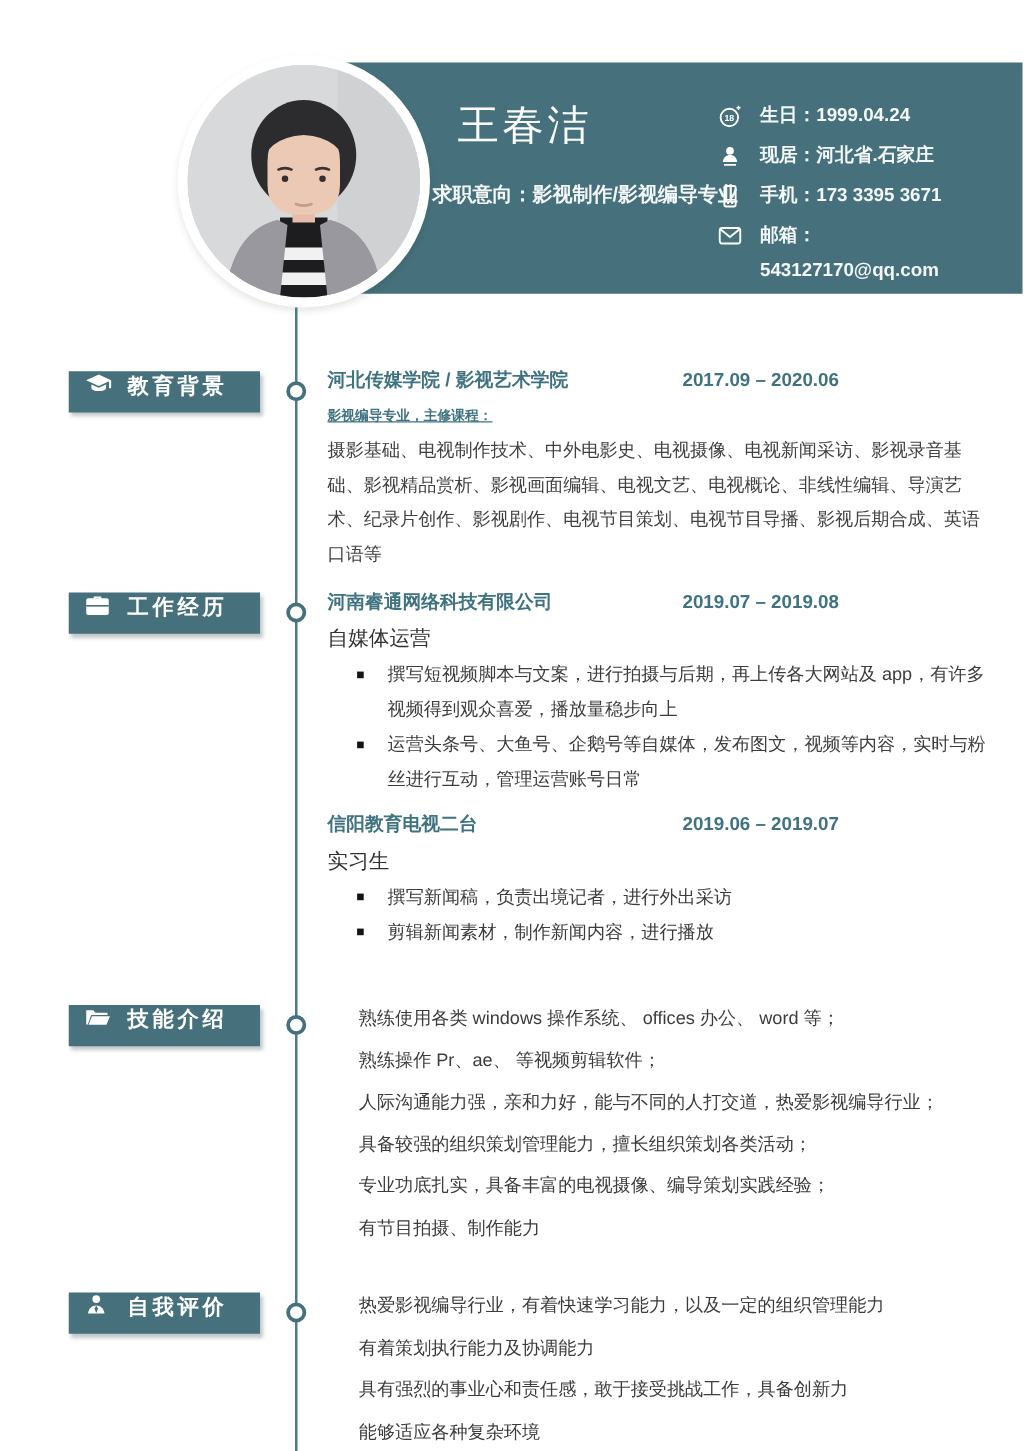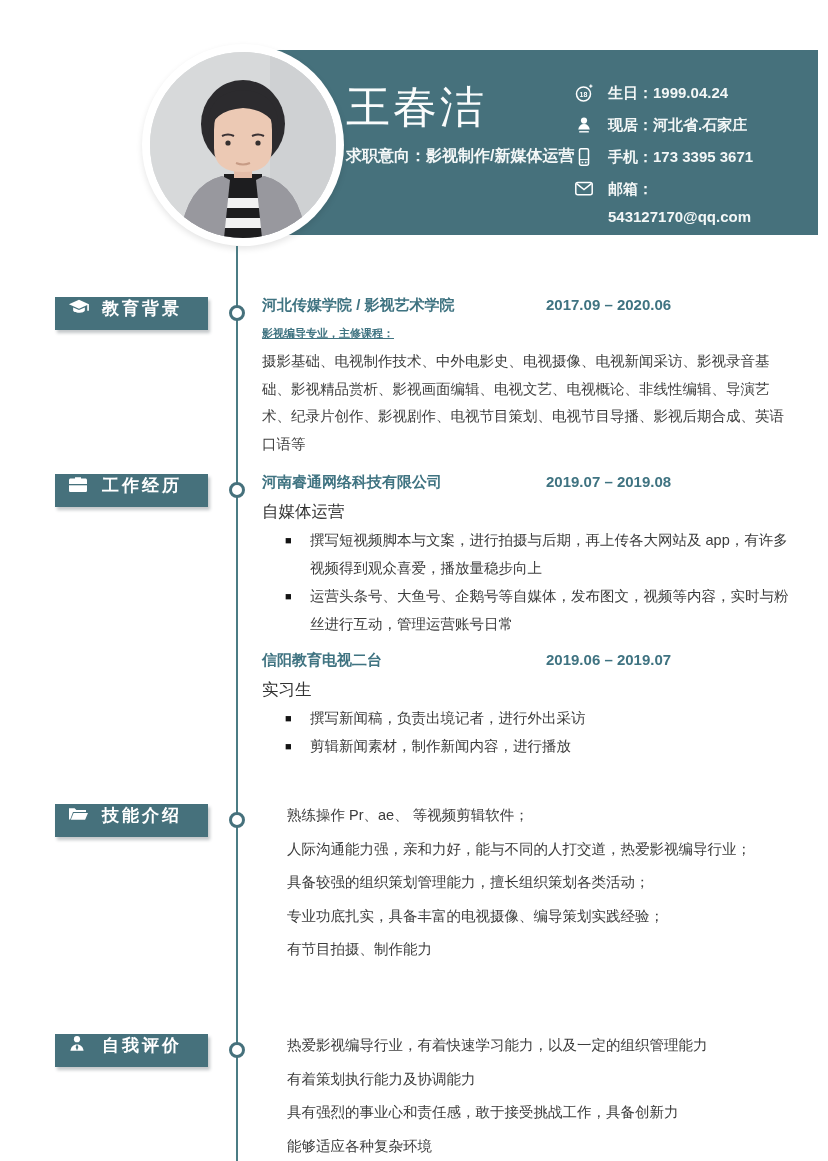--- a/index.html
+++ b/index.html
@@ -5,21 +5,21 @@
   html,body{margin:0;padding:0;background:#ffffff;}
   .page{position:relative;width:828px;height:1161px;background:#ffffff;overflow:hidden;
         font-family:"Liberation Sans","DejaVu Sans",sans-serif;}
 
   
   .band{position:absolute;left:232px;top:50px;width:586px;height:185px;background:#46717c;}
   .photo-ring{position:absolute;left:142px;top:44px;width:202px;height:202px;border-radius:50%;
               background:#ffffff;box-shadow:0 3px 6px rgba(0,0,0,.10);}
   .photo{position:absolute;left:8px;top:8px;width:186px;height:186px;border-radius:50%;
          overflow:hidden;background:#d7d9da;}
-  .name{position:absolute;left:346px;top:78px;font-size:44px;font-weight:500;color:#fafcfc;
+  .name{position:absolute;left:366px;top:78px;font-size:33px;font-weight:500;color:#fafcfc;
         letter-spacing:3px;}
   .intent{position:absolute;left:346px;top:146px;font-size:16px;font-weight:700;color:#f3f7f7;}
 
   .contact{position:absolute;left:574px;top:82px;width:222px;}
   .c-row{display:flex;align-items:flex-start;margin-bottom:11px;}
   .c-icon{flex:0 0 20px;width:20px;height:20px;margin-right:14px;margin-top:1px;}
   .c-text{font-size:15px;font-weight:700;color:#f3f7f7;line-height:21px;white-space:nowrap;}
   .c-text .val{font-weight:700;}
   .c-mailval{display:block;margin-top:7px;}
 
@@ -80,21 +80,21 @@
         <path d="M72 84 Q78 81 84 84" stroke="#3a3234" stroke-width="2" fill="none"></path>
         <path d="M102 84 Q108 81 114 84" stroke="#3a3234" stroke-width="2" fill="none"></path>
         <circle cx="78" cy="91" r="2.6" fill="#35302f"></circle>
         <circle cx="108" cy="91" r="2.6" fill="#35302f"></circle>
         <path d="M86 111 Q93 114 100 111" stroke="#c79b85" stroke-width="2" fill="none"></path>
       </svg>
     </div>
   </div>
 
   <div class="name">王春洁</div>
-  <div class="intent">求职意向：影视制作/新媒体运营</div>
+  <div class="intent">求职意向：影视制作/影视编导专业</div>
 
   <div class="contact">
     <div class="c-row">
       <svg class="c-icon" viewBox="0 0 20 20">
         <circle cx="9.5" cy="11" r="7" fill="none" stroke="#fff" stroke-width="1.5"></circle>
         <text x="9.5" y="13.6" text-anchor="middle" font-size="7" font-weight="bold" fill="#fff">18</text>
         <path d="M15.2 3.2h3.2M16.8 1.6v3.2" stroke="#fff" stroke-width="1.2"></path>
       </svg>
       <div class="c-text"><span>生日：</span><span class="val">1999.04.24</span></div>
     </div>
@@ -209,20 +209,21 @@
         <span class="b-text">撰写新闻稿，负责出境记者，进行外出采访</span>
       </div>
       <div class="b-row">
         <span class="b-marker">■</span>
         <span class="b-text">剪辑新闻素材，制作新闻内容，进行播放</span>
       </div>
     </div>
   </div>
 
   <div class="skills">
+    <div class="skill-line">熟练使用各类 windows 操作系统、 offices 办公、 word 等；</div>
     <div class="skill-line">熟练操作 Pr、ae、 等视频剪辑软件；</div>
     <div class="skill-line">人际沟通能力强，亲和力好，能与不同的人打交道，热爱影视编导行业；</div>
     <div class="skill-line">具备较强的组织策划管理能力，擅长组织策划各类活动；</div>
     <div class="skill-line">专业功底扎实，具备丰富的电视摄像、编导策划实践经验；</div>
     <div class="skill-line">有节目拍摄、制作能力</div>
   </div>
 
   <div class="selfeval">
     <div class="self-line">热爱影视编导行业，有着快速学习能力，以及一定的组织管理能力</div>
     <div class="self-line">有着策划执行能力及协调能力</div>

